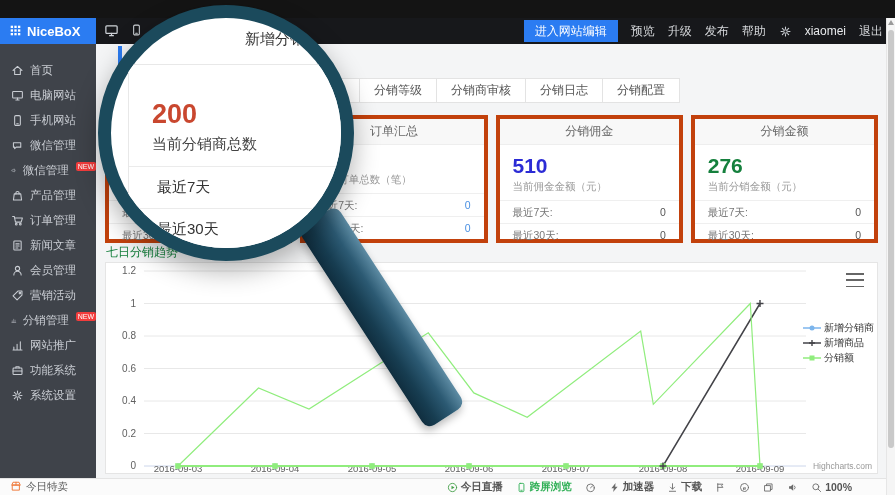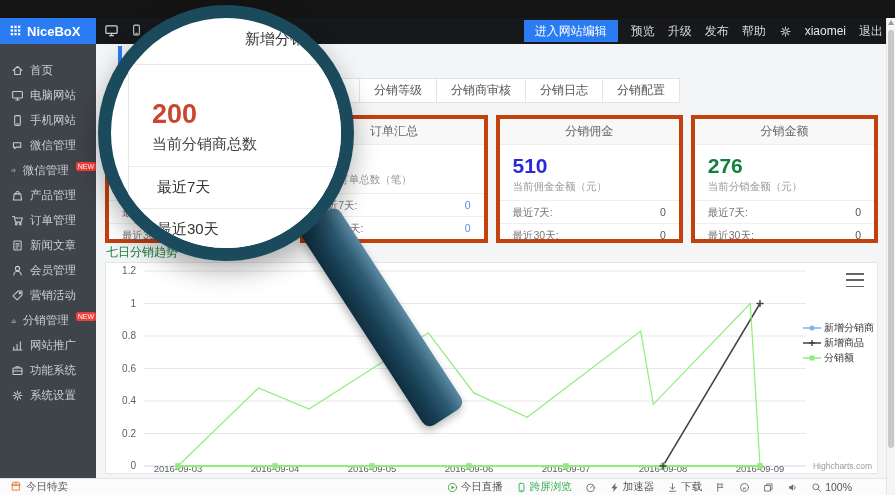--- a/index.html
+++ b/index.html
@@ -52,21 +52,21 @@
   .chart-credit{position:absolute;right:5px;bottom:2px;font-size:8.5px;color:#999;cursor:pointer;}
   
   .scrollbar{position:absolute;right:0;top:18px;width:9px;height:477px;background:#f5f5f5;border-left:1px solid #e6e6e6;box-sizing:border-box;z-index:6;}
   .sb-up{position:absolute;top:2px;left:1px;width:0;height:0;border-left:3.5px solid transparent;border-right:3.5px solid transparent;border-bottom:5px solid #9a9a9a;}
   .sb-thumb{position:absolute;top:12px;left:1px;width:6px;height:418px;background:#c9c9c9;border-radius:3px;cursor:pointer;}
   
   .statusbar{position:absolute;left:0;bottom:0;width:886px;height:17px;background:#fbfbfb;border-top:1px solid #e4e4e4;
     box-sizing:border-box;display:flex;align-items:center;font-size:10.5px;color:#555;z-index:5;}
   .status-left{display:flex;align-items:center;gap:4px;margin-left:10px;cursor:pointer;}
   .status-left svg{width:12px;height:12px;color:#f07a3c;}
-  .status-right{position:absolute;right:34px;display:flex;align-items:center;gap:13px;}
+  .status-right{position:absolute;right:34px;display:flex;align-items:center;gap:13px;font-weight:bold;}
   .status-item{display:flex;align-items:center;gap:3px;cursor:pointer;}
   .status-item svg{width:11px;height:11px;}
   
   .mag-handle{position:absolute;left:336px;top:205px;width:238px;height:46px;transform-origin:0 0;transform:rotate(57deg);
     background:linear-gradient(180deg,#5d8ba3 0%,#2c5a73 35%,#173d51 72%,#102e3f 100%);
     border-radius:9px;z-index:30;box-shadow:3px 3px 8px rgba(0,0,0,.28);}
   .mag-circle{position:absolute;left:98px;top:5px;width:230px;height:230px;border:13px solid #1b4a5c;border-radius:50%;
     background:#fff;overflow:hidden;z-index:31;box-shadow:0 10px 26px rgba(0,0,0,.3);}
   .mag-title{position:absolute;left:134px;top:12px;font-size:15px;color:#333;white-space:nowrap;}
   .mag-card{position:absolute;left:17px;top:46px;width:260px;height:215px;background:#fff;border:1px solid #e8e8e8;box-sizing:border-box;}

